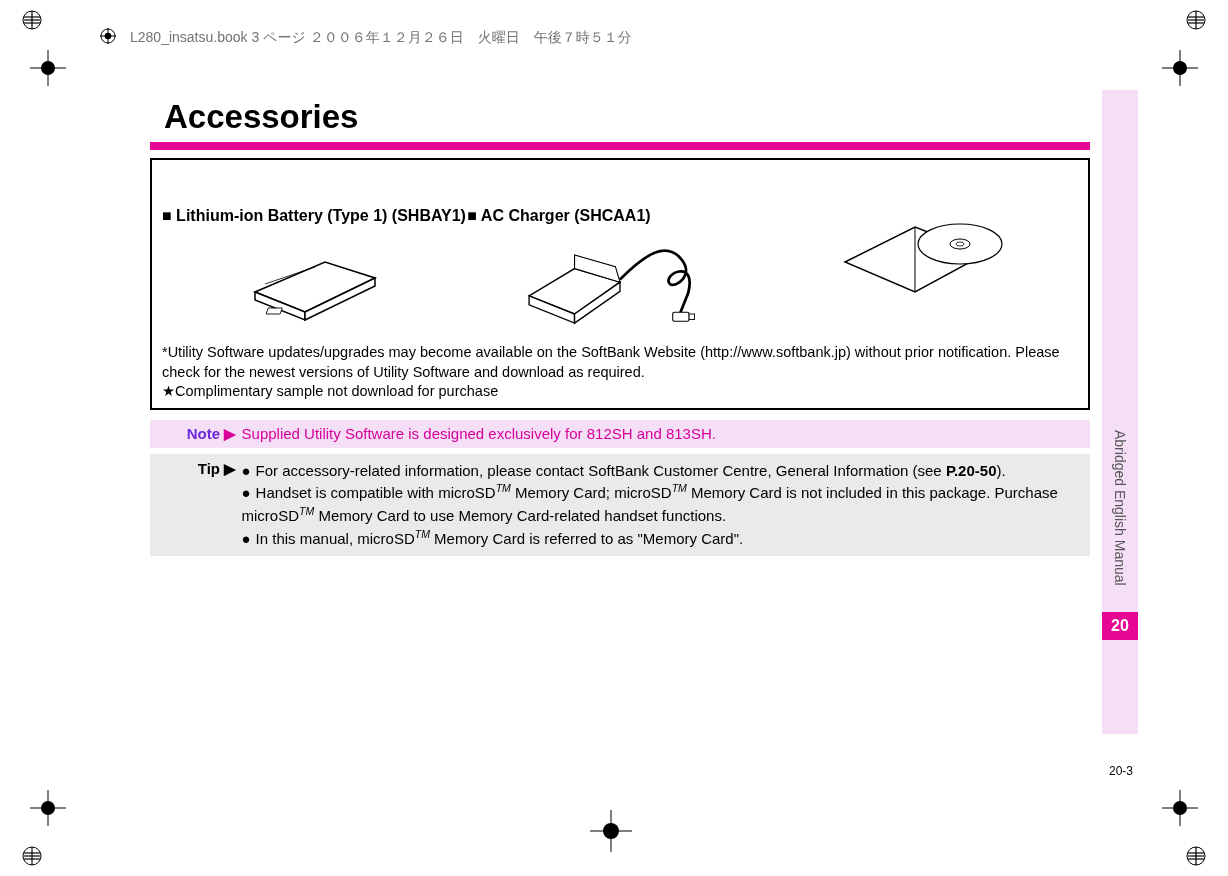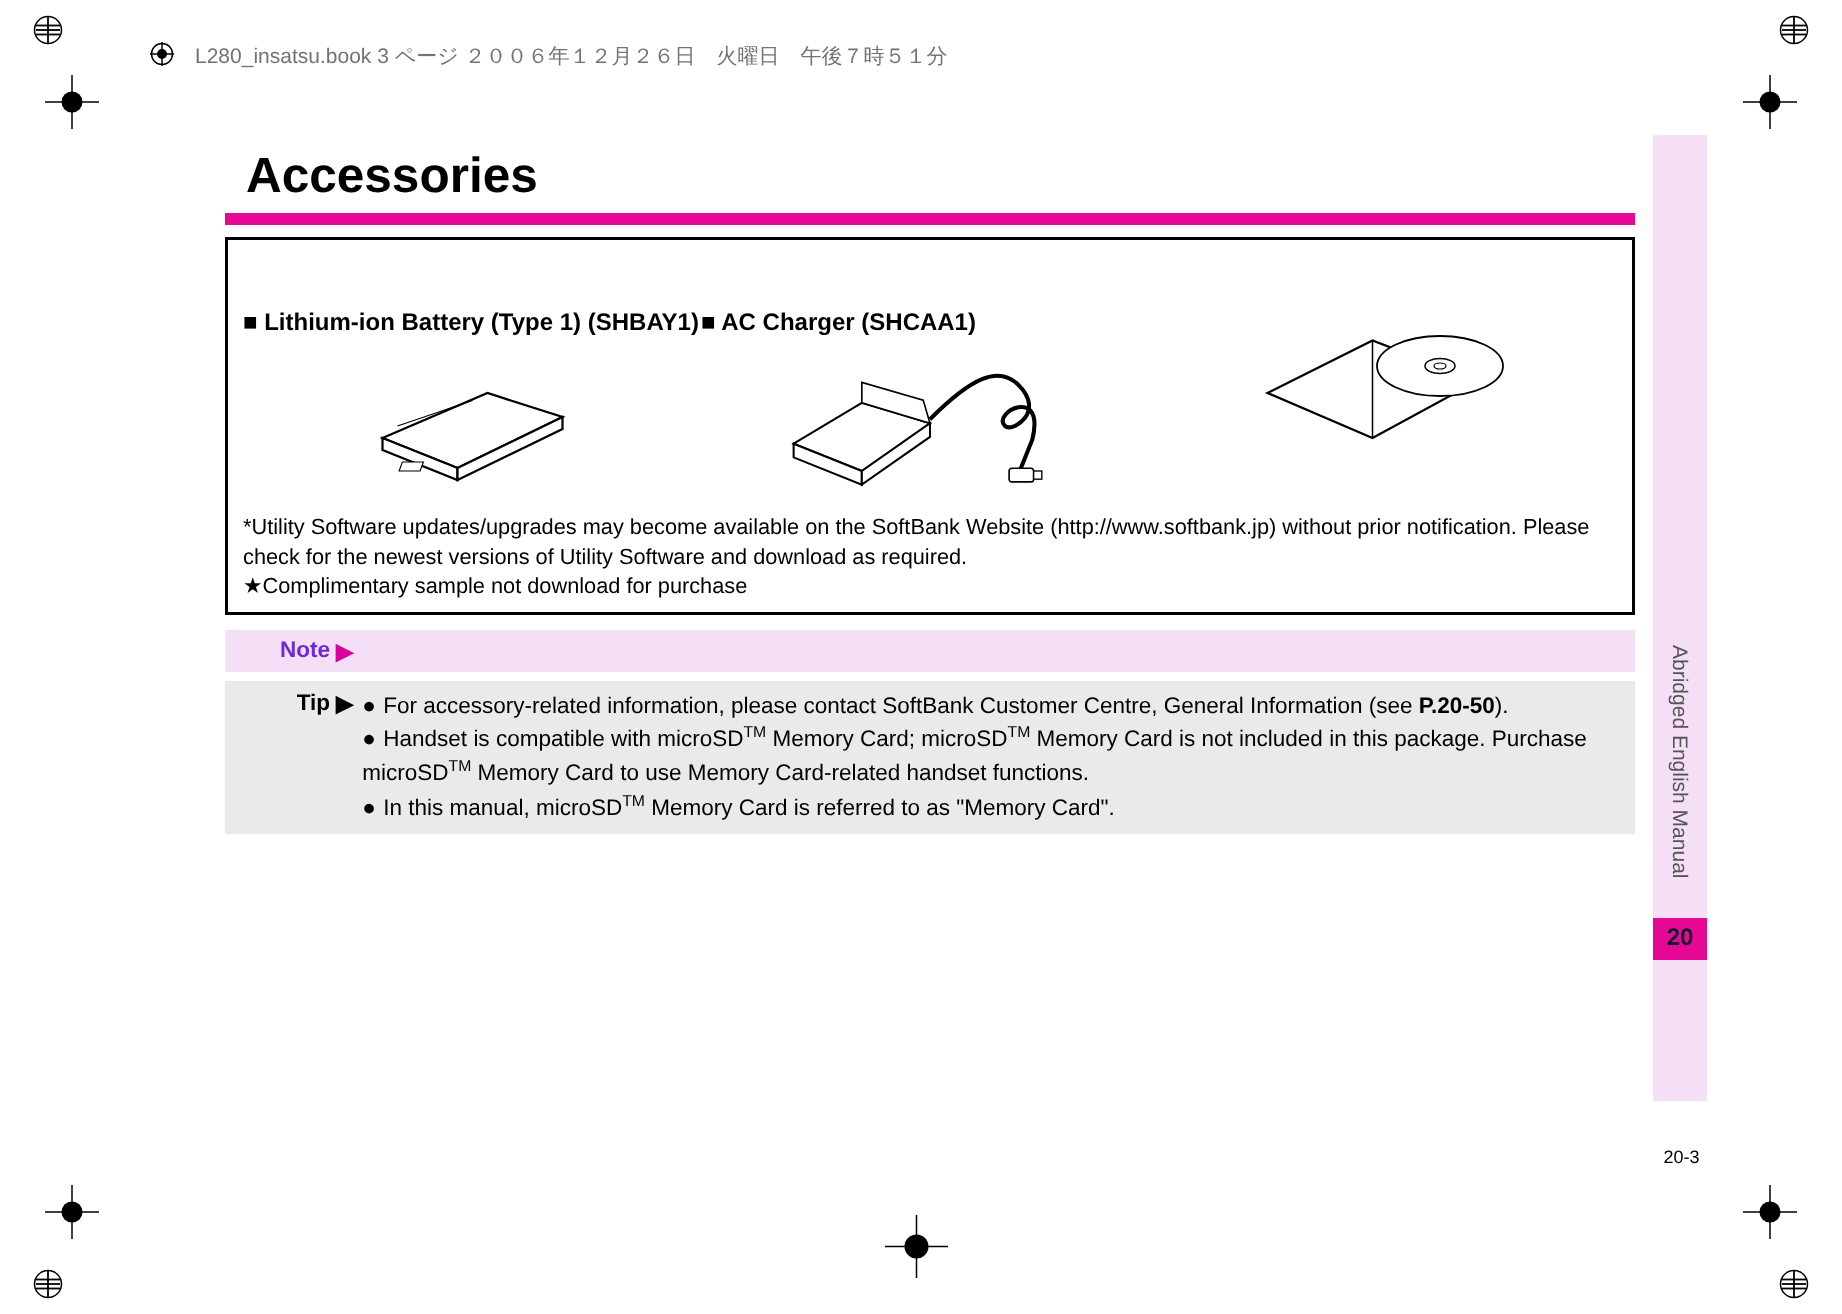--- a/index.html
+++ b/index.html
@@ -103,41 +103,41 @@
     padding: 6px 6px 6px 0;
     font-size: 15px;
   }
   .tip-box .label {
     width: 70px; text-align: right; font-weight: bold;
   }
   .tip-box .arrow { font-weight: bold; padding: 0 6px 0 4px; }
   .tip-box .content { flex:1; line-height: 1.45; }
   .tip-box .content .dot { display:inline-block; width: 14px; }
   .pref { font-weight: bold; }
-  sup { font-size: 0.7em; }
+  sup { font-size: 0.7em; font-style: italic; }
   
   .side-tab-light {
     position: absolute;
     right: 90px; top: 90px;
     width: 36px; height: 644px;
     background: #f5dff7;
     display: flex; flex-direction: column; align-items:center;
   }
   .side-tab-light .vert {
     writing-mode: vertical-rl;
     font-size: 14px;
     padding-top: 340px;
     color: #555;
   }
   .side-tab-dark {
     position: absolute;
     right: 90px; top: 612px;
     width: 36px; height: 28px;
     background: #e60895;
-    color: #0f172a;
+    color: #ffffff;
     font-weight: bold;
     font-size: 16px;
     display:flex; align-items:center; justify-content:center;
   }
   .page-num {
     position: absolute;
     right: 95px; top: 764px;
     font-size: 12px;
   }
 </style>
@@ -304,20 +304,21 @@
     </div>
     <div class="acc-foot">
       <span>*Utility Software updates/upgrades may become available on the SoftBank Website (http://www.softbank.jp) without prior notification. Please check for the newest versions of Utility Software and download as required.</span><br>
       <span>★Complimentary sample not download for purchase</span>
     </div>
   </div>
 
   <div class="note-box">
     <div class="label">Note</div>
     <div class="arrow">▶</div>
+    <div class="content">Supplied Utility Software is designed exclusively for 812SH and 813SH.</div>
   </div>
 
   <div class="tip-box">
     <div class="label">Tip</div>
     <div class="arrow">▶</div>
     <div class="content" id="tip-content">
         <div><span class="dot">●</span>For accessory-related information, please contact SoftBank Customer Centre, General Information (see <span class="pref">P.20-50</span>).</div>
         <div><span class="dot">●</span>Handset is compatible with microSD<sup>TM</sup> Memory Card; microSD<sup>TM</sup> Memory Card is not included in this package. Purchase microSD<sup>TM</sup> Memory Card to use Memory Card-related handset functions.</div>
         <div><span class="dot">●</span>In this manual, microSD<sup>TM</sup> Memory Card is referred to as "Memory Card".</div>
       </div>

